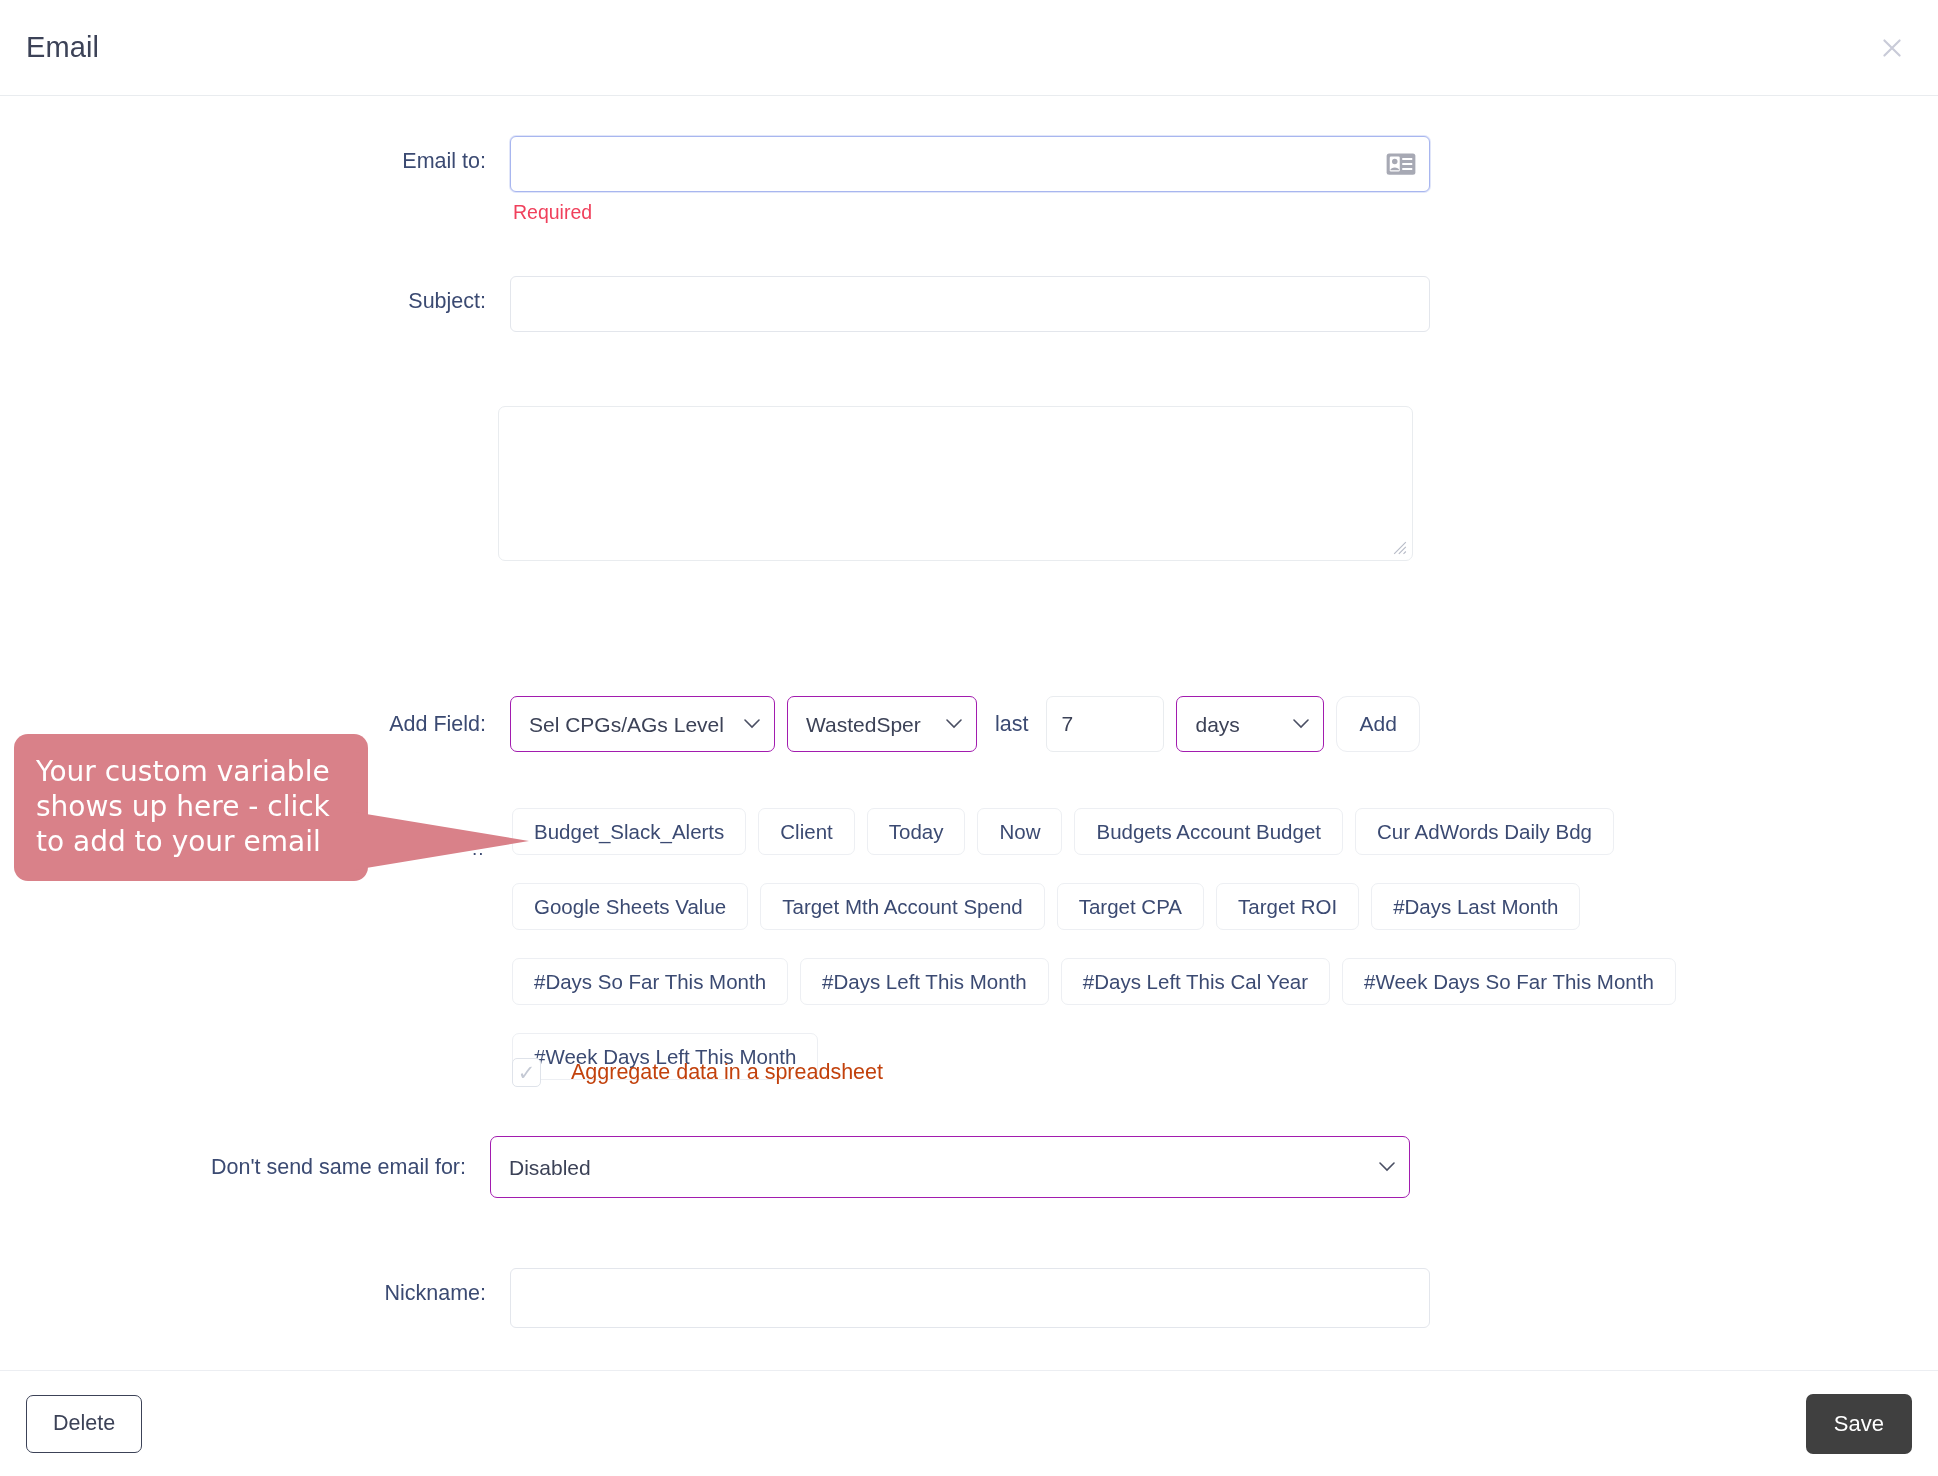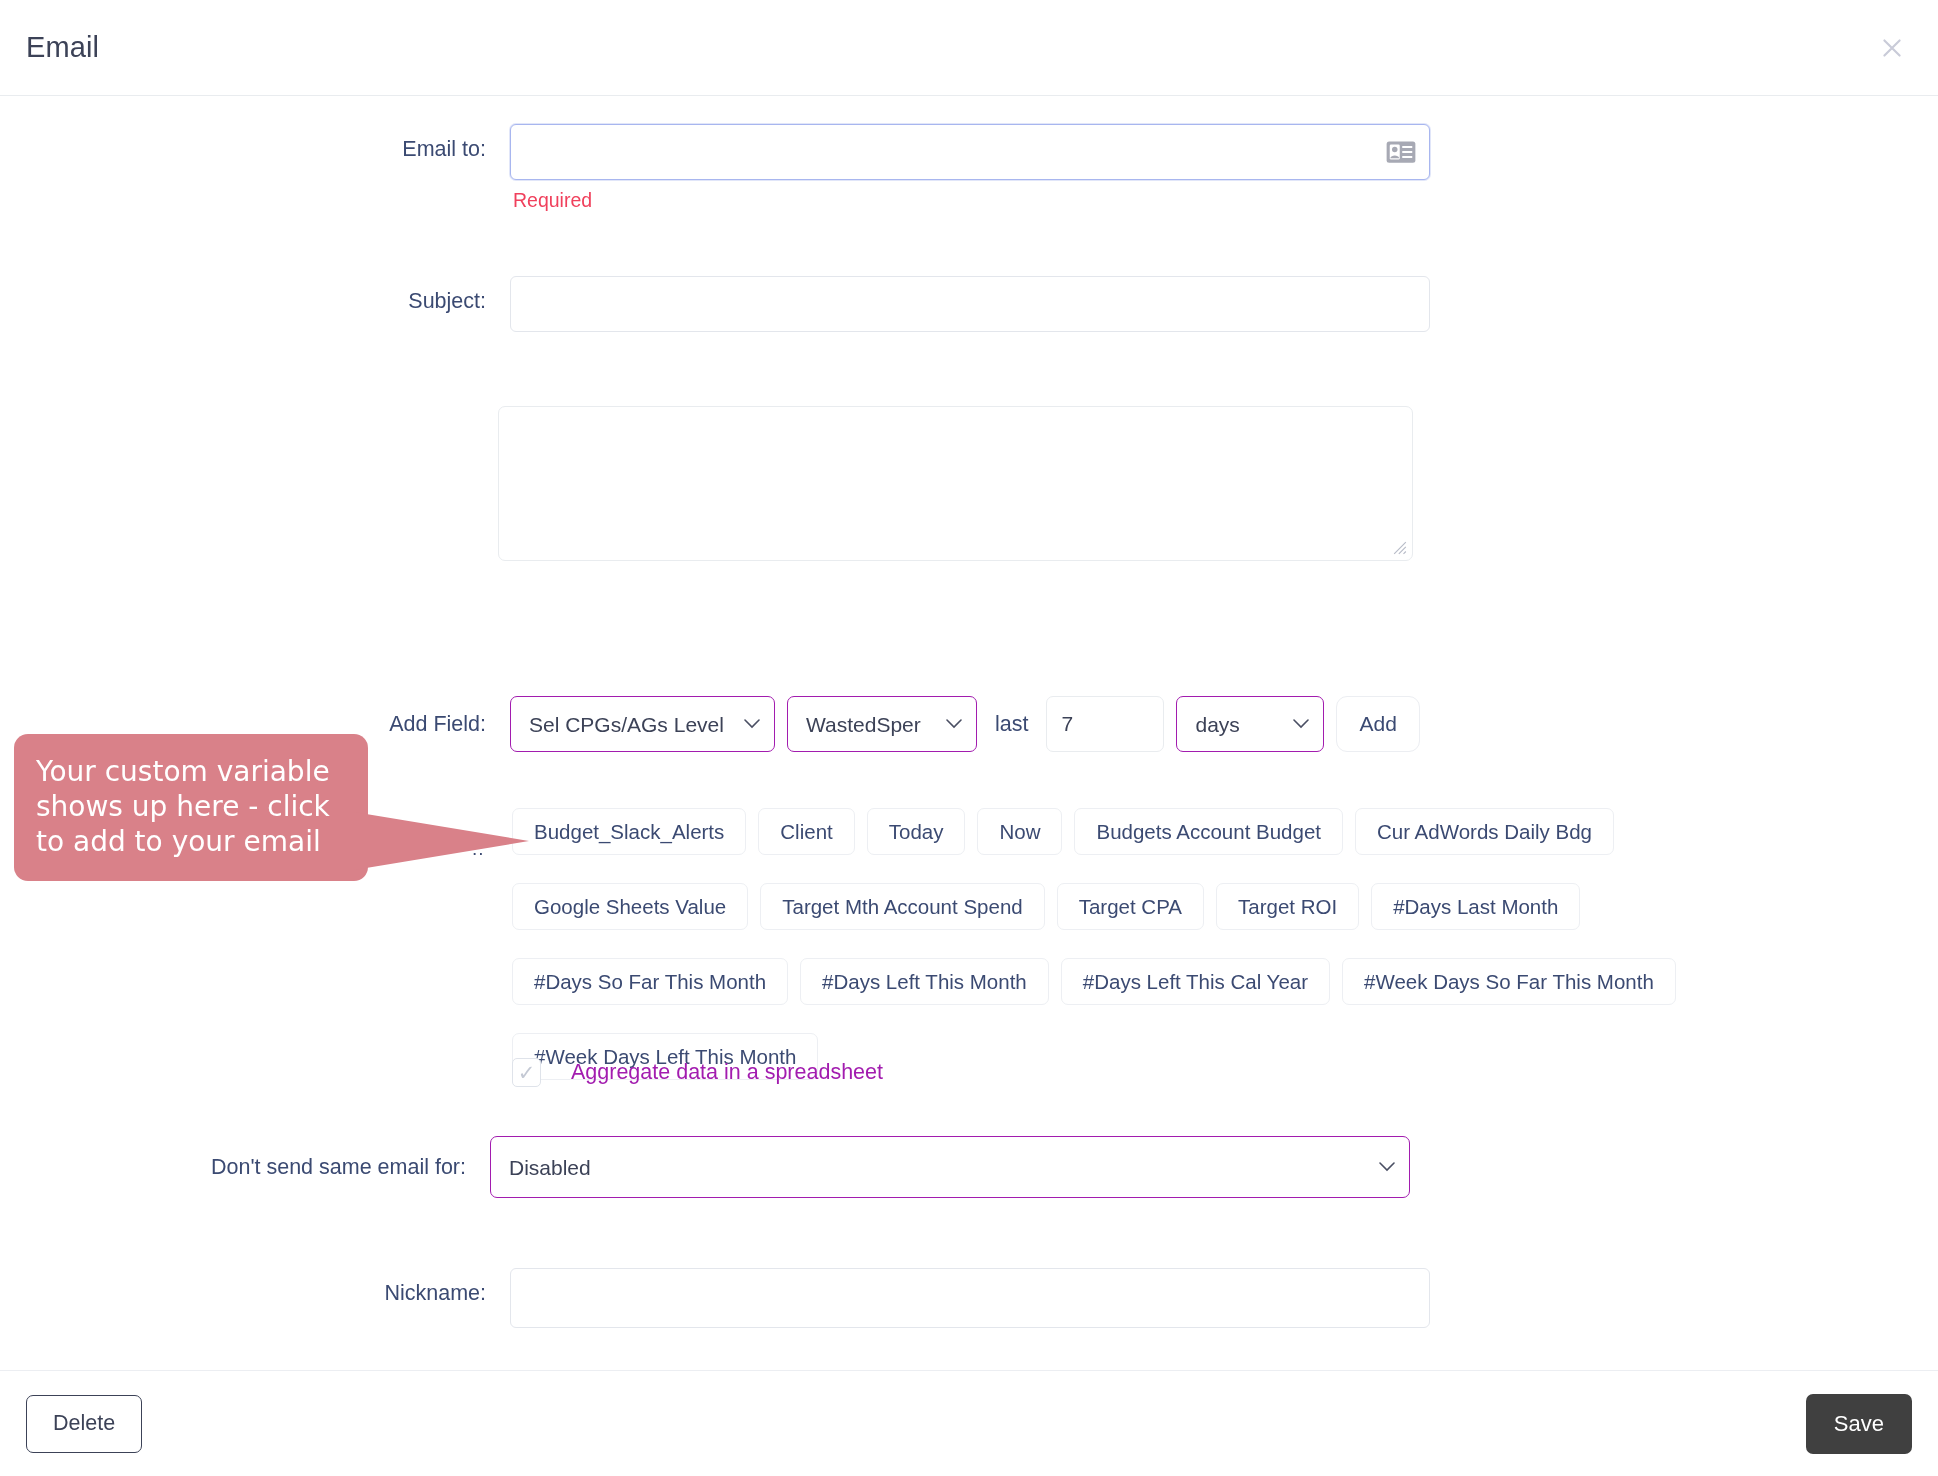--- a/index.html
+++ b/index.html
@@ -203,21 +203,21 @@
     width: 29px; height: 29px;
     border: 1px solid #dfe3ea;
     border-radius: 5px;
     background: #fff;
     display: inline-flex;
     align-items: center; justify-content: center;
     cursor: pointer;
     flex: 0 0 auto;
   }
   .check-label {
-    color: #a21caf;
+    color: #c2410c;
     font-size: 21.5px;
     margin-left: 30px;
   }
 
   
   .modal-footer {
     height: 106px; flex: 0 0 106px;
     border-top: 1px solid #eceef2;
     display: flex; align-items: center;
     justify-content: space-between;
@@ -289,21 +289,21 @@
     <div class="modal-title">Email</div>
     <div class="close-btn">
       <svg width="26" height="26" viewBox="0 0 24 24" aria-hidden="true">
         <path d="M5 5 L19 19 M19 5 L5 19" stroke="#c9cbd8" stroke-width="2" stroke-linecap="round" fill="none"></path>
       </svg>
     </div>
   </div>
 
   <div class="modal-body">
 
-    <div class="form-row" style="left:0; top:28px; width:1450px;">
+    <div class="form-row" style="left:0; top:40px; width:1450px;">
       <div class="form-label" style="width:510px; padding-right:24px;">Email to:</div>
       <div class="ctrl-col" style="width:920px;">
         <div class="input-with-icon">
           <input class="txt-input focused" type="text" value="" style="">
           <svg class="addr-icon" viewBox="0 0 24 18">
             <rect x="0.5" y="0.5" width="23" height="17" rx="2" fill="#a7a9b4"></rect>
             <rect x="3" y="3" width="8" height="12" rx="1" fill="#ffffff"></rect>
             <circle cx="7" cy="7" r="2.2" fill="#a7a9b4"></circle>
             <path d="M3.4 14 C4 11 10 11 10.6 14 Z" fill="#a7a9b4"></path>
             <rect x="13" y="4.2" width="8" height="1.6" fill="#ffffff"></rect>

